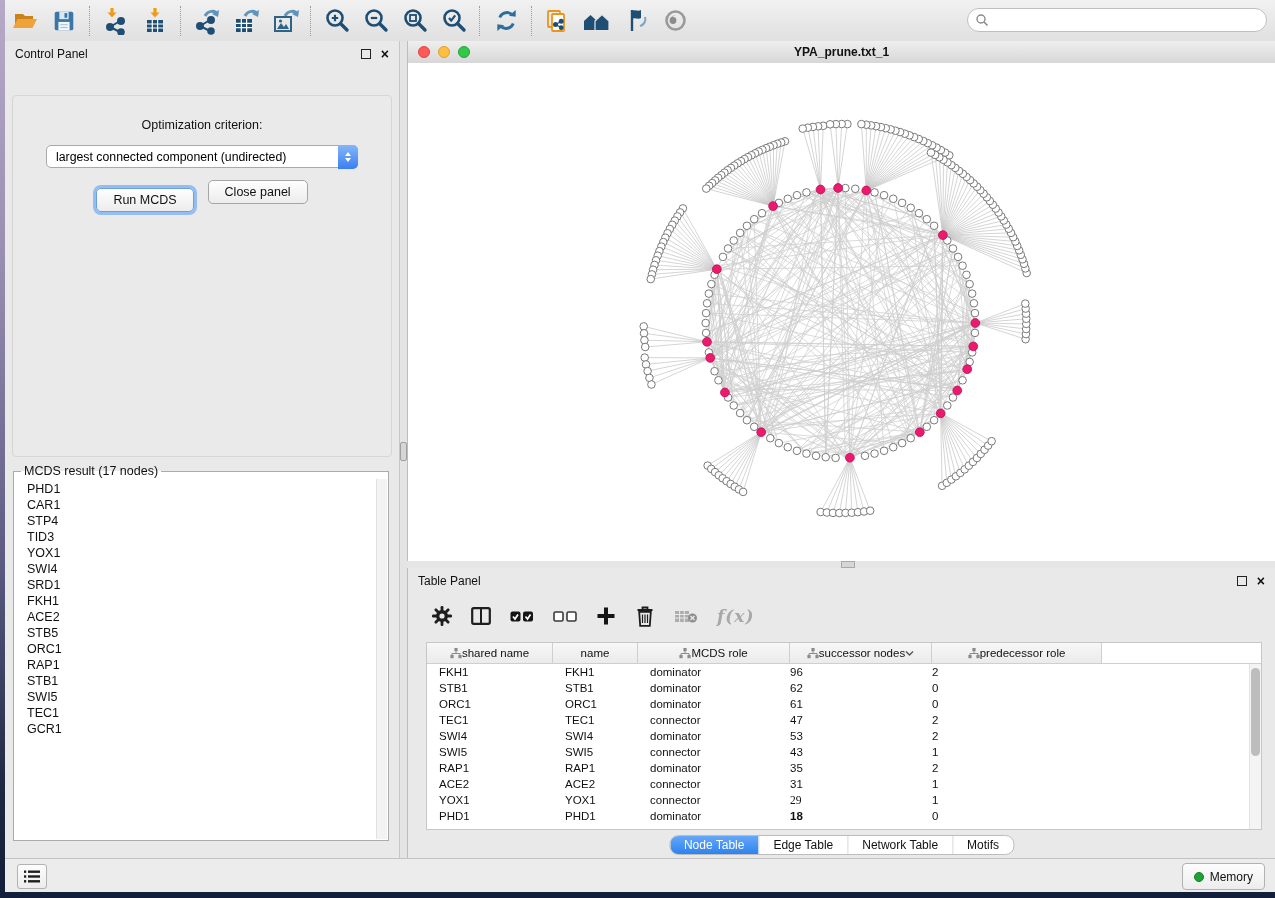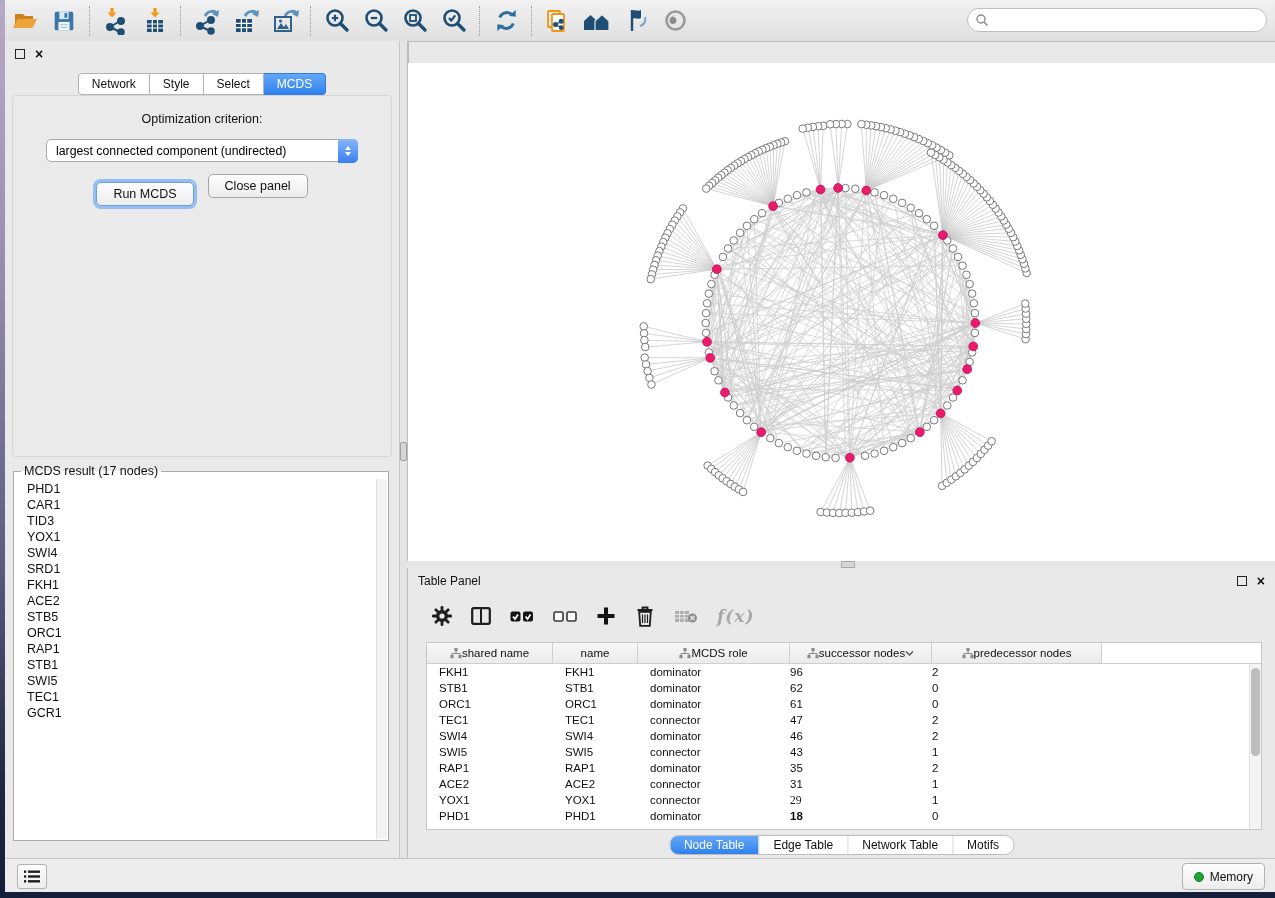--- a/index.html
+++ b/index.html
@@ -24,21 +24,21 @@
   .panel-title{flex:1;}
   .mini-float{width:8px;height:8px;border:1.5px solid #222;margin-right:10px;}
   .mini-close{font-weight:700;font-size:14px;line-height:10px;color:#111;}
   .cp-tabs{position:absolute;left:0;right:0;top:32px;display:flex;justify-content:center;}
   .cptab{background:#fff;border:1px solid #b2b2b2;border-left:none;padding:3px 13px;font-size:12px;color:#111;}
   .cptab:first-child{border-left:1px solid #b2b2b2;border-radius:4px 0 0 4px;}
   .cptab:last-child{border-radius:0 4px 4px 0;}
   .cptab.active{background:linear-gradient(#65a7f8,#2f82ee);color:#fff;border-color:#2f7cdd;}
   .cp-page{position:absolute;left:7px;right:7px;top:54px;height:360px;border:1px solid #d6d6d6;
     border-radius:4px;background:#eaeaea;}
-  .opt-label{margin-top:16px;text-align:center;font-size:12.5px;color:#111;}
+  .opt-label{margin-top:22px;text-align:center;font-size:12.5px;color:#111;}
   .opt-select{margin:13px auto 0;width:312px;height:23px;background:#fff;border:1px solid #a9a9a9;
     border-radius:5px;position:relative;display:flex;align-items:center;padding-left:9px;font-size:12.3px;box-sizing:border-box;}
   .stepper{position:absolute;right:-1px;top:-1px;width:20px;height:24px;border-radius:0 5px 5px 0;
     background:linear-gradient(#85b6fa,#3a7ff0);display:flex;flex-direction:column;align-items:center;justify-content:center;gap:2px;}
   .arr-up{width:0;height:0;border:3.5px solid transparent;border-bottom:4.5px solid #fff;border-top:none;}
   .arr-dn{width:0;height:0;border:3.5px solid transparent;border-top:4.5px solid #fff;border-bottom:none;}
   .btn-row{display:flex;justify-content:center;gap:14px;margin-top:12px;}
   .btn{height:24px;padding:0 16px;background:linear-gradient(#fefefe,#ececec);border:1px solid #a6a6a6;
     border-radius:5px;font-size:12.5px;font-family:"Liberation Sans",sans-serif;color:#111;}
   .btn.focused{box-shadow:0 0 0 3px #94bef1;border-color:#6a9fe0;margin-top:8px;}
@@ -255,48 +255,44 @@
       <svg width="14" height="14" viewBox="0 0 14 14">
         <circle cx="6" cy="6" r="4" fill="none" stroke="#8a8a8a" stroke-width="1.4"></circle>
         <line x1="9" y1="9" x2="12.5" y2="12.5" stroke="#8a8a8a" stroke-width="1.6"></line>
       </svg>
       <input placeholder="" style="">
     </div>
   </div>
 
   <div class="control-panel">
     <div class="panel-titlebar">
+      <span class="panel-title">Control Panel</span>
       <span class="mini-float"></span>
       <span class="mini-close">×</span>
     </div>
-    <div class="cp-tabs" id="cpTabs">
-        <div class="cptab">Network</div>
-        <div class="cptab">Style</div>
-        <div class="cptab">Select</div>
-        <div class="cptab active">MCDS</div>
-      </div>
     <div class="cp-page">
       <div class="opt-label">Optimization criterion:</div>
       <div class="opt-select">
         <span>largest connected component (undirected)</span>
         <span class="stepper">
             <span class="arr-up"></span>
             <span class="arr-dn"></span>
           </span>
       </div>
       <div class="btn-row">
         <button class="btn focused">Run MCDS</button>
         <button class="btn">Close panel</button>
       </div>
     </div>
     <fieldset class="result-box">
       <legend>MCDS result (17 nodes)</legend>
       <div class="mcds-list" id="mcdsList">
           <div>PHD1</div>
           <div>CAR1</div>
+          <div>STP4</div>
           <div>TID3</div>
           <div>YOX1</div>
           <div>SWI4</div>
           <div>SRD1</div>
           <div>FKH1</div>
           <div>ACE2</div>
           <div>STB5</div>
           <div>ORC1</div>
           <div>RAP1</div>
           <div>STB1</div>
@@ -309,20 +305,26 @@
   </div>
 
   <div class="vsplit">
       <div class="vsplit-handle"></div>
     </div>
   <div class="hsplit">
       <div class="hsplit-handle"></div>
     </div>
 
   <div class="net-window">
+    <div class="net-titlebar">
+      <span class="tl red"></span>
+      <span class="tl yellow"></span>
+      <span class="tl green"></span>
+      <span class="net-title">YPA_prune.txt_1</span>
+    </div>
     <div class="net-canvas">
       <svg id="netSvg" viewBox="0 0 868 498" preserveAspectRatio="none">
           <g stroke="#8c8c8c" stroke-width="0.75" opacity="0.42">
             <line x1="309.2" y1="206.2" x2="299.4" y2="279.7"></line>
             <line x1="309.2" y1="206.2" x2="326.1" y2="342.5"></line>
             <line x1="309.2" y1="206.2" x2="315.3" y2="326.1"></line>
             <line x1="309.2" y1="206.2" x2="511.6" y2="369.8"></line>
             <line x1="309.2" y1="206.2" x2="301.2" y2="289.4"></line>
             <line x1="309.2" y1="206.2" x2="555.2" y2="202.7"></line>
             <line x1="309.2" y1="206.2" x2="299.4" y2="279.7"></line>
@@ -1165,21 +1167,21 @@
           </div>
           <div class="th" style="width: 170px;">
             <svg width="12" height="11" viewBox="0 0 12 11">
               <path d="M6 3 v2.5 M2 7 v-1.5 h8 V7" stroke="#8a8a8a" fill="none" stroke-width="1"></path>
               <g fill="#8a8a8a">
                 <rect x="4.4" y="0" width="3.2" height="3.2"></rect>
                 <rect x="0.4" y="7" width="3.2" height="3.2"></rect>
                 <rect x="8.4" y="7" width="3.2" height="3.2"></rect>
               </g>
             </svg>
-            <span>predecessor nodes</span>
+            <span>predecessor role</span>
           </div>
         </div>
       <div id="tblBody">
           <div class="tr">
             <div class="td textcell" style="width: 126px;">FKH1</div>
             <div class="td textcell" style="width: 85px;">FKH1</div>
             <div class="td textcell" style="width: 152px;">dominator</div>
             <div class="td numcell" style="width: 142px;">96</div>
             <div class="td numcell" style="width: 170px;">2</div>
           </div>
@@ -1201,21 +1203,21 @@
             <div class="td textcell" style="width: 126px;">TEC1</div>
             <div class="td textcell" style="width: 85px;">TEC1</div>
             <div class="td textcell" style="width: 152px;">connector</div>
             <div class="td numcell" style="width: 142px;">47</div>
             <div class="td numcell" style="width: 170px;">2</div>
           </div>
           <div class="tr">
             <div class="td textcell" style="width: 126px;">SWI4</div>
             <div class="td textcell" style="width: 85px;">SWI4</div>
             <div class="td textcell" style="width: 152px;">dominator</div>
-            <div class="td numcell" style="width: 142px;">46</div>
+            <div class="td numcell" style="width: 142px;">53</div>
             <div class="td numcell" style="width: 170px;">2</div>
           </div>
           <div class="tr">
             <div class="td textcell" style="width: 126px;">SWI5</div>
             <div class="td textcell" style="width: 85px;">SWI5</div>
             <div class="td textcell" style="width: 152px;">connector</div>
             <div class="td numcell" style="width: 142px;">43</div>
             <div class="td numcell" style="width: 170px;">1</div>
           </div>
           <div class="tr">

